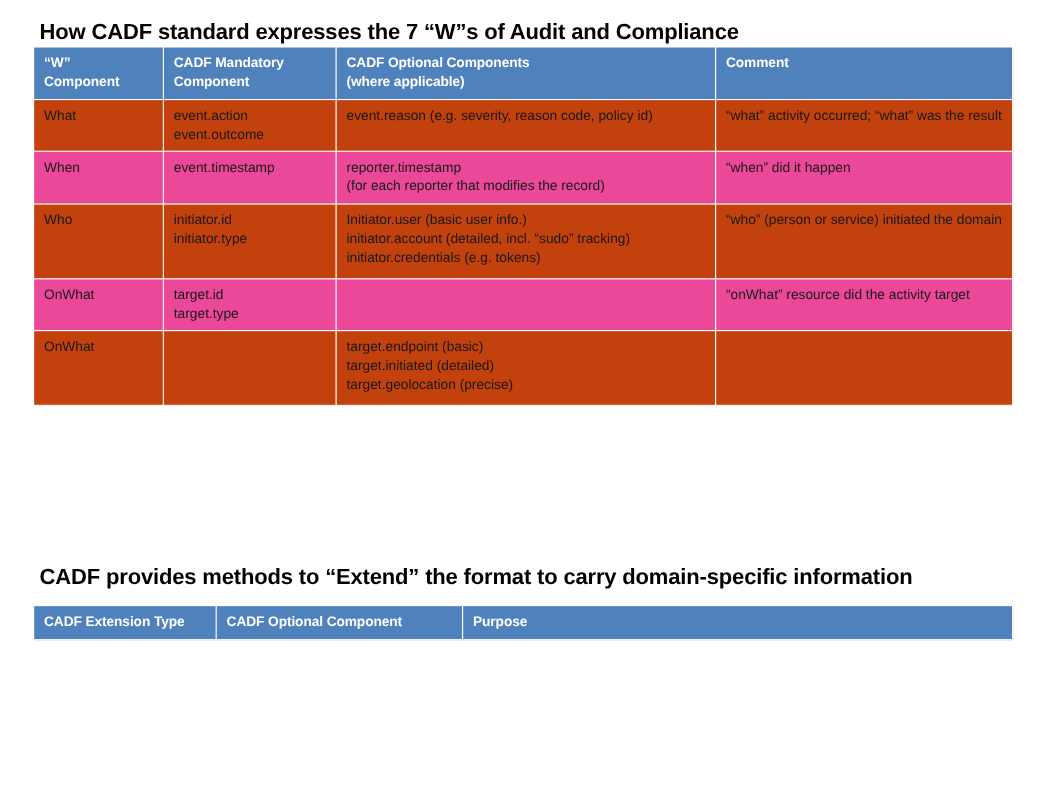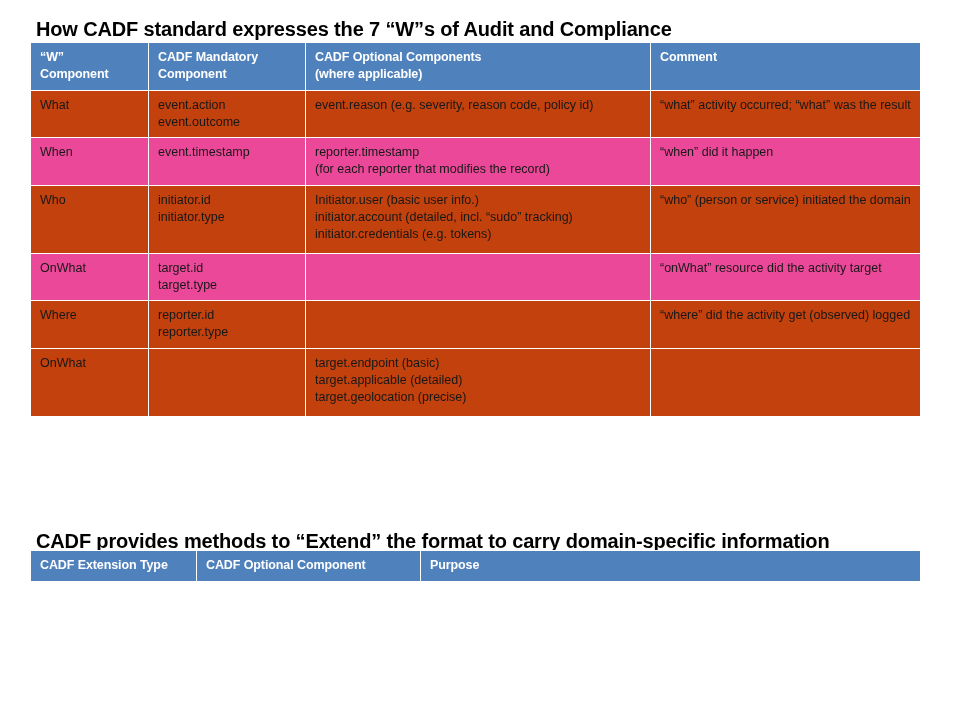--- a/index.html
+++ b/index.html
@@ -25,21 +25,21 @@
   .section-heading {
     position: absolute;
     left: 36px;
     font-size: 20px;
     font-weight: bold;
     letter-spacing: -0.15px;
     color: #000000;
     white-space: nowrap;
   }
   #heading-1 { top: 18px; }
-  #heading-2 { top: 514px; margin-top: 16px; }
+  #heading-2 { top: 514px; }
 
   
   .tbl {
     position: absolute;
     border-collapse: collapse;
     table-layout: fixed;
     font-size: 12.5px;
     color: #181818;
   }
   .tbl th, .tbl td {
@@ -168,35 +168,26 @@
         </tr>
         <tr class="band-light">
           <td>OnWhat</td>
           <td>
             <span class="cellline">target.id</span>
             <span class="cellline">target.type</span>
           </td>
           <td></td>
           <td>“onWhat” resource did the activity target</td>
         </tr>
-        <tr class="band-dark">
-          <td>Where</td>
-          <td>
-            <span class="cellline">reporter.id</span>
-            <span class="cellline">reporter.type</span>
-          </td>
-          <td></td>
-          <td>“where” did the activity get (observed) logged</td>
-        </tr>
         <tr class="band-dark tall">
           <td>OnWhat</td>
           <td></td>
           <td>
             <span class="cellline">target.endpoint (basic)</span>
-            <span class="cellline">target.applicable (detailed)</span>
+            <span class="cellline">target.initiated (detailed)</span>
             <span class="cellline">target.geolocation (precise)</span>
           </td>
           <td></td>
         </tr>
       </tbody>
   </table>
 
   <div class="section-heading" id="heading-2">CADF provides methods to “Extend” the format to carry domain-specific information</div>
 
   <table class="tbl" id="table-ext">

